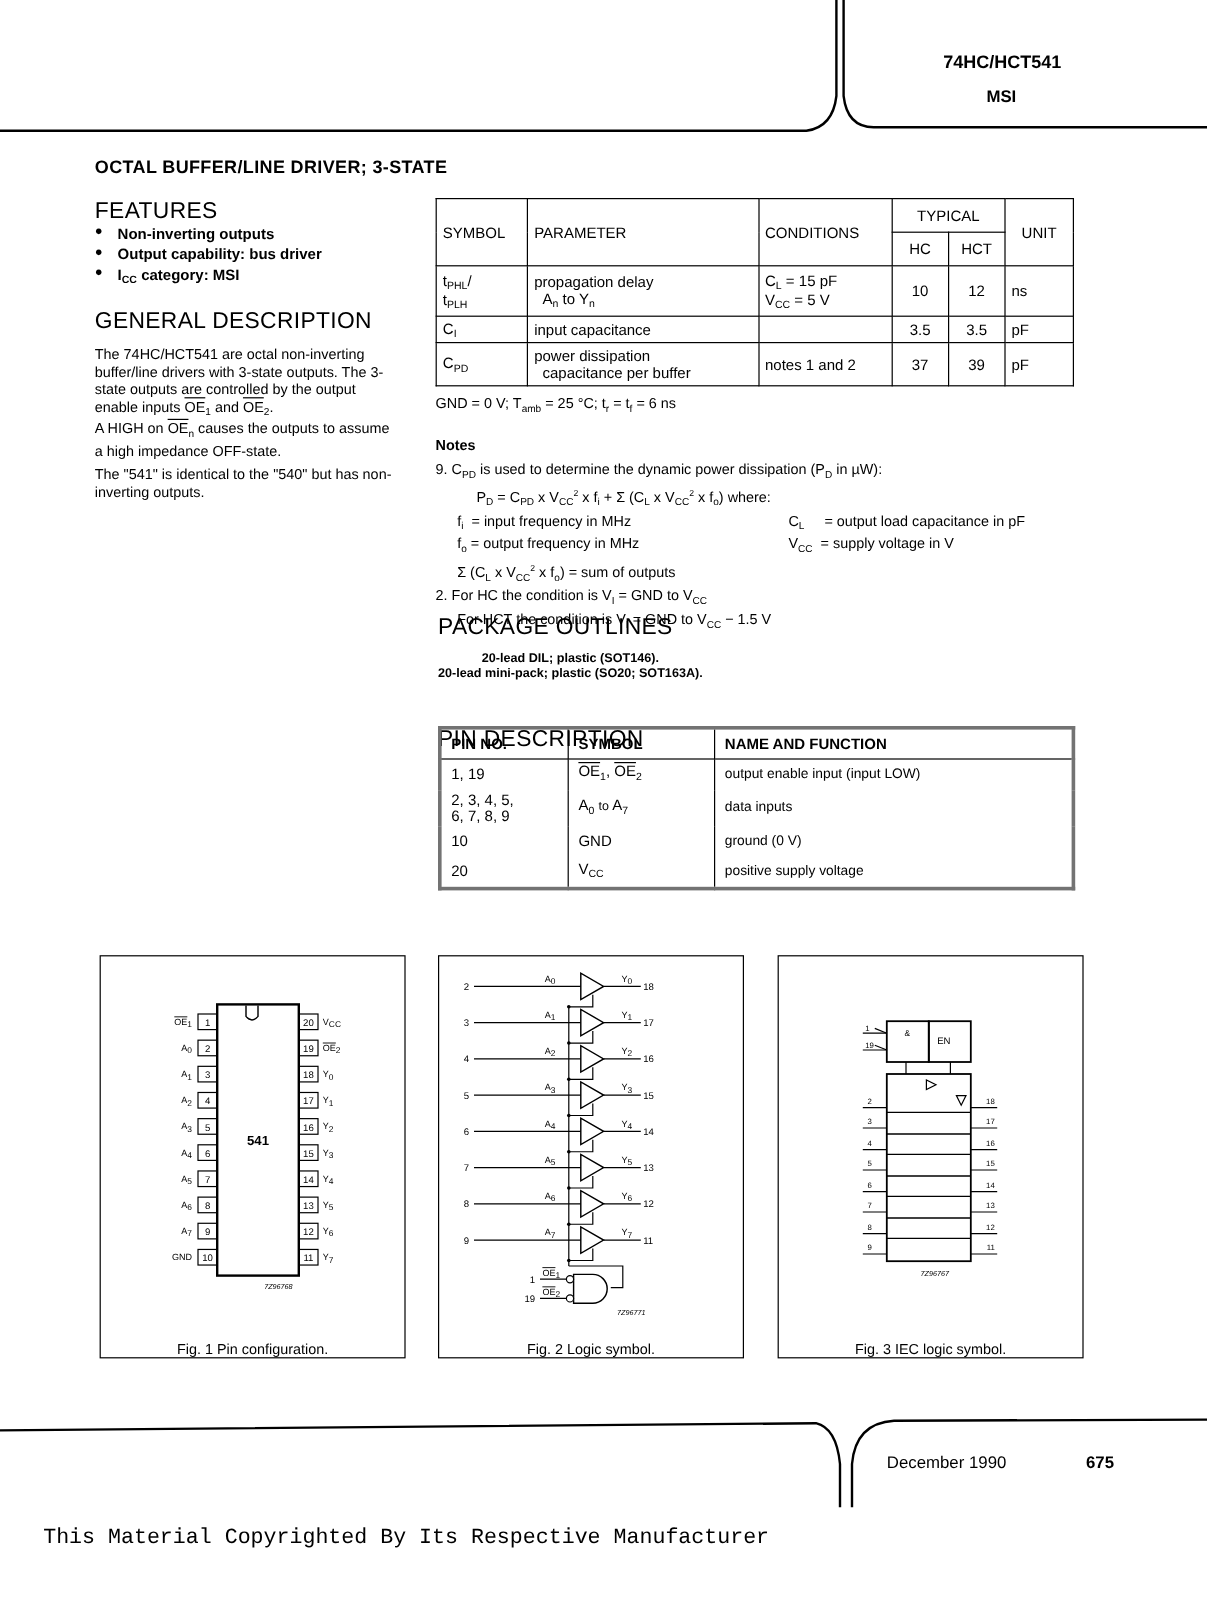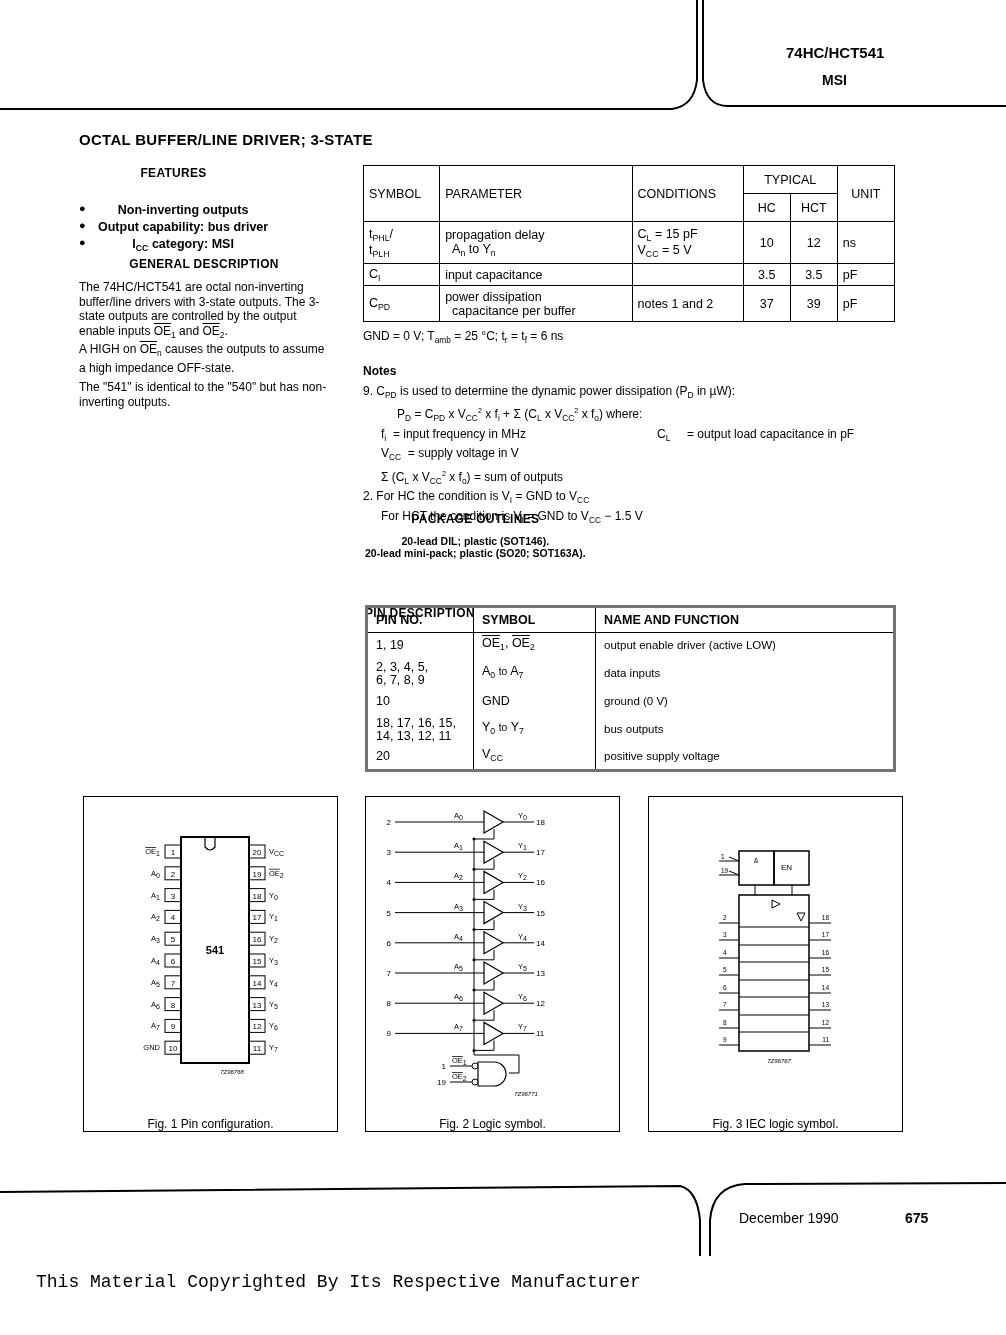--- a/index.html
+++ b/index.html
@@ -1,23 +1,23 @@
 <!DOCTYPE html>
 <html><head>
 <meta charset="utf-8">
 <style>
   * { box-sizing: border-box; margin: 0; padding: 0; }
   body { width: 1006px; height: 1335px; background: #ffffff; color: #000; font-family: "Liberation Sans", sans-serif; position: relative; overflow: hidden; }
   .hdr-svg { position:absolute; left:0; top:0; }
   .part-no { position:absolute; left:786px; top:44px; font-weight:bold; font-size:15px; }
   .msi { position:absolute; left:822px; top:72px; font-weight:bold; font-size:14px; }
   .doc-title { position:absolute; left:79px; top:131px; font-weight:bold; font-size:15px; letter-spacing:0.3px; }
-  .sec-h { font-weight:bold; font-size:12px; letter-spacing:0.3px;text-align:center; }
+  .sec-h { font-weight:normal; font-size:19px; letter-spacing:0.3px; }
   .features { position:absolute; left:79px; top:166px; }
-  .features ul { list-style:none; margin-top:23px;text-align:center; }
+  .features ul { list-style:none; margin-top:0; }
   .features li { font-weight:bold; font-size:12.5px; height:17px; position:relative; padding-left:19px; }
   .features li::before { content:"\25CF"; position:absolute; left:0; top:-1px; font-size:11px; }
   .gen { position:absolute; left:79px; top:257px; width:250px; }
   .gen p { font-size:12px; line-height:14.5px; margin-top:5px; }
   .gen p:first-of-type { margin-top:9px; }
   .ov { text-decoration: overline; }
   sub { font-size:70%; vertical-align:-3px; }
   sup { font-size:60%; }
   table { border-collapse: collapse; }
   .ctab { position:absolute; left:363px; top:165px; width:532px; font-size:12.5px; }
@@ -133,20 +133,21 @@
 
 <div class="notes">
   <div class="nh">Notes</div>
   <div><span>9.  C</span><sub>PD</sub> <span>is used to determine the dynamic power dissipation (P</span><sub>D</sub> <span>in µW):</span></div>
   <div class="ind2">
     <span>P</span><sub>D</sub> <span>= C</span><sub>PD</sub> <span>x V</span><sub>CC</sub><sup>2</sup> <span>x f</span><sub>i</sub> <span>+ Σ (C</span><sub>L</sub> <span>x V</span><sub>CC</sub><sup>2</sup> <span>x f</span><sub>o</sub><span>) where:</span>
   </div>
   <div class="grid">
     <div><span>f</span><sub>i</sub>&nbsp;&nbsp;<span>=  input frequency in MHz</span></div>
     <div><span>C</span><sub>L</sub>&nbsp;&nbsp;&nbsp;&nbsp;&nbsp;<span>=  output load capacitance in pF</span></div>
+    <div><span>f</span><sub>o</sub>&nbsp;<span>=  output frequency in MHz</span></div>
     <div><span>V</span><sub>CC</sub>&nbsp;&nbsp;<span>=  supply voltage in V</span></div>
   </div>
   <div style="padding-left:18px"><span>Σ (C</span><sub>L</sub> <span>x V</span><sub>CC</sub><sup>2</sup> <span>x f</span><sub>o</sub><span>) = sum of outputs</span></div>
   <div><span>2.  For HC   the condition is V</span><sub>I</sub> <span>= GND to V</span><sub>CC</sub></div>
   <div style="padding-left:18px"><span>For HCT the condition is V</span><sub>I</sub> <span>= GND to V</span><sub>CC</sub> <span>− 1.5 V</span></div>
 </div>
 
 <div class="pkg">
   <div class="sec-h" style="margin-bottom:9px">PACKAGE OUTLINES</div>
   <div class="l">20-lead DIL; plastic (SOT146).</div>
@@ -158,38 +159,32 @@
 <table class="ptab">
   <tbody>
       <tr>
     <th style="width:107px">PIN NO.</th>
     <th style="width:122px">SYMBOL</th>
     <th>NAME AND FUNCTION</th>
   </tr>
   <tr>
     <td>1, 19</td>
     <td><span class="ov">OE</span><sub>1</sub>, <span class="ov">OE</span><sub>2</sub></td>
-    <td class="fn">output enable driver (active LOW)</td>
+    <td class="fn">output enable input (input LOW)</td>
   </tr>
   <tr>
     <td style="white-space:pre-line">2, 3, 4, 5,
 6, 7, 8, 9</td>
     <td>A<sub>0</sub> <small>to</small> A<sub>7</sub></td>
     <td class="fn">data inputs</td>
   </tr>
   <tr>
     <td style="height:20px">10</td>
     <td>GND</td>
     <td class="fn">ground (0 V)</td>
-  </tr>
-  <tr>
-    <td style="white-space:pre-line">18, 17, 16, 15,
-14, 13, 12, 11</td>
-    <td>Y<sub>0</sub> <small>to</small> Y<sub>7</sub></td>
-    <td class="fn">bus outputs</td>
   </tr>
   <tr>
     <td>20</td>
     <td>V<sub>CC</sub></td>
     <td class="fn">positive supply voltage</td>
   </tr>
 </tbody>
   </table>
 
 <div class="fig" style="left:83px">

